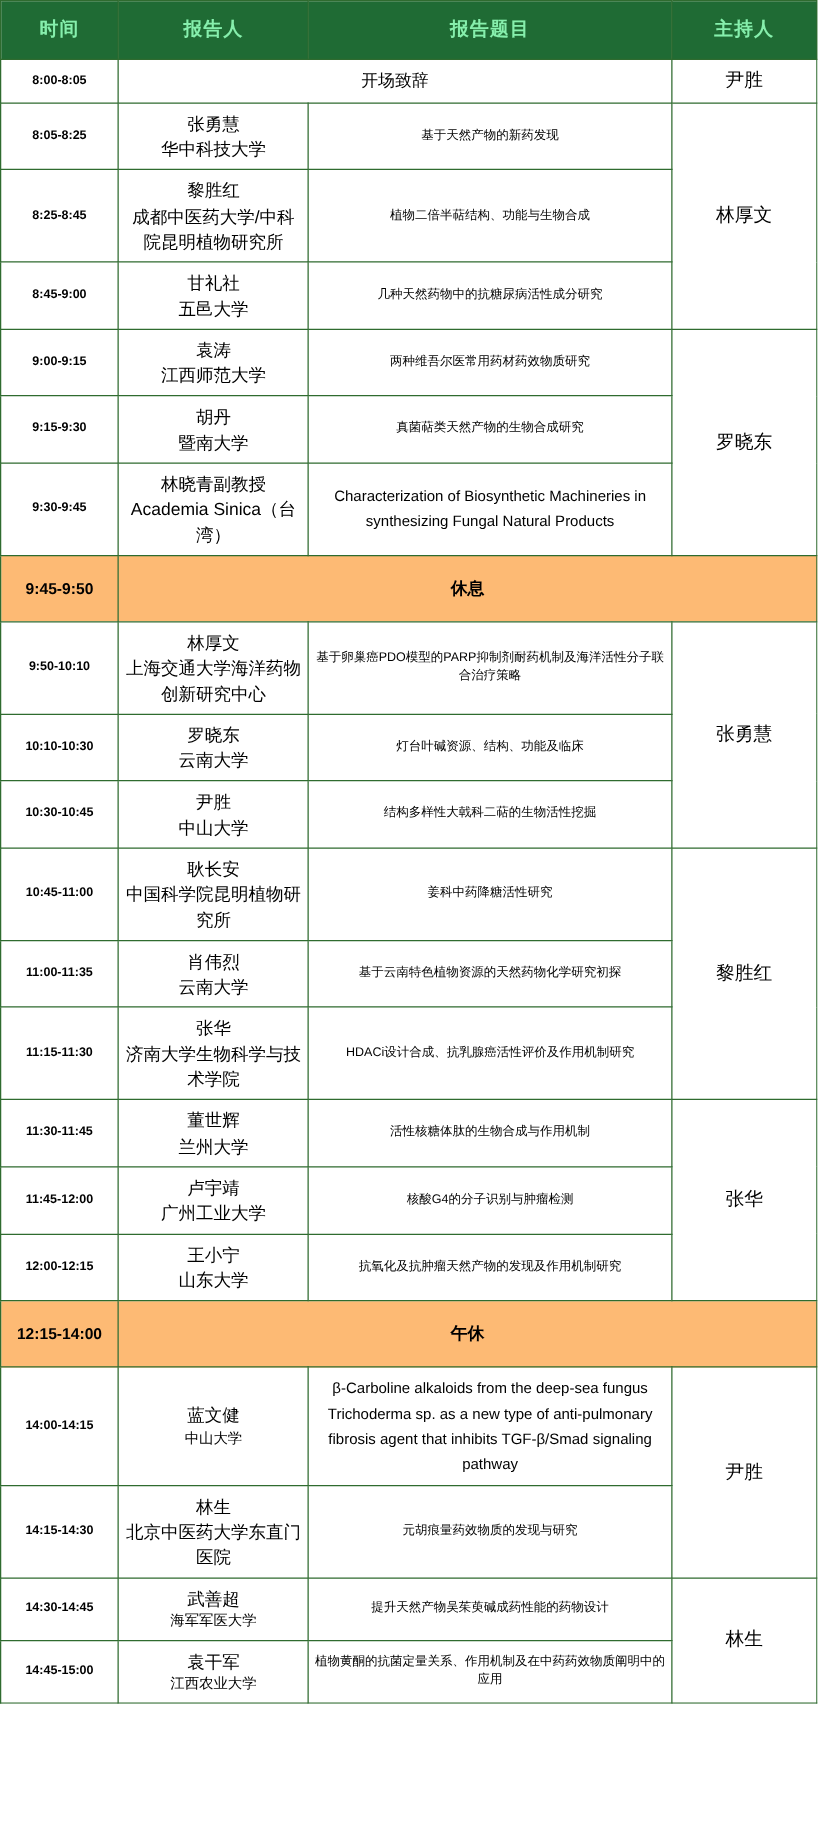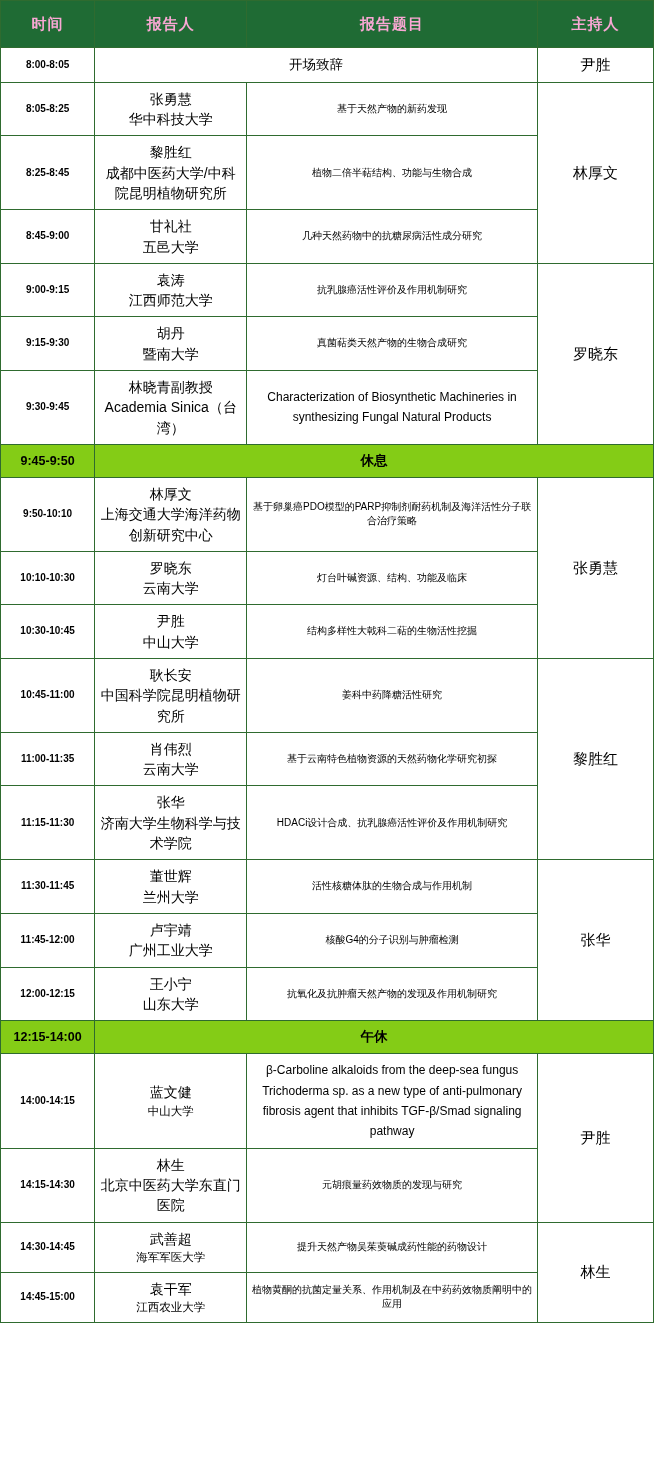--- a/index.html
+++ b/index.html
@@ -19,21 +19,21 @@
   }
   .schedule-table th, .schedule-table td {
     border: 1px solid #2f6b2f;
     vertical-align: middle;
     text-align: center;
     padding: 6px 4px;
     line-height: 1.45;
   }
   thead th {
     background: #1f6b34;
-    color: #f9a8d4;
+    color: #86efac;
     font-size: 15px;
     font-weight: bold;
     height: 34px;
     letter-spacing: 1px;
   }
   col.c-time   { width: 94px; }
   col.c-speaker{ width: 152px; }
   col.c-title  { width: 290px; }
   col.c-host   { width: 116px; }
 
@@ -55,25 +55,25 @@
     font-size: 10px;
   }
   td.title.latin {
     font-size: 12px;
     line-height: 1.7;
   }
   td.host {
     font-size: 15px;
   }
   tr.break td {
-    background: #84cc16;
+    background: #fdba74;
     font-size: 13.5px;
     font-weight: bold;
     height: 26px;
-    padding: 3px 4px;
+    padding: 13px 4px;
   }
   tr.break td.time {
     font-size: 12.5px;
   }
   td.opening {
     font-size: 13.5px;
     text-align: center;
   }
 </style>
 </head>
@@ -112,21 +112,21 @@
         <td class="title">植物二倍半萜结构、功能与生物合成</td>
       </tr>
       <tr>
         <td class="time">8:45-9:00</td>
         <td class="speaker"><span>甘礼社</span><span class="aff">五邑大学</span></td>
         <td class="title">几种天然药物中的抗糖尿病活性成分研究</td>
       </tr>
       <tr>
         <td class="time">9:00-9:15</td>
         <td class="speaker"><span>袁涛</span><span class="aff">江西师范大学</span></td>
-        <td class="title">抗乳腺癌活性评价及作用机制研究</td>
+        <td class="title">两种维吾尔医常用药材药效物质研究</td>
         <td class="host" rowspan="3">罗晓东</td>
       </tr>
       <tr>
         <td class="time">9:15-9:30</td>
         <td class="speaker"><span>胡丹</span><span class="aff">暨南大学</span></td>
         <td class="title">真菌萜类天然产物的生物合成研究</td>
       </tr>
       <tr>
         <td class="time">9:30-9:45</td>
         <td class="speaker"><span>林晓青副教授</span><span class="aff">Academia Sinica（台湾）</span></td>

